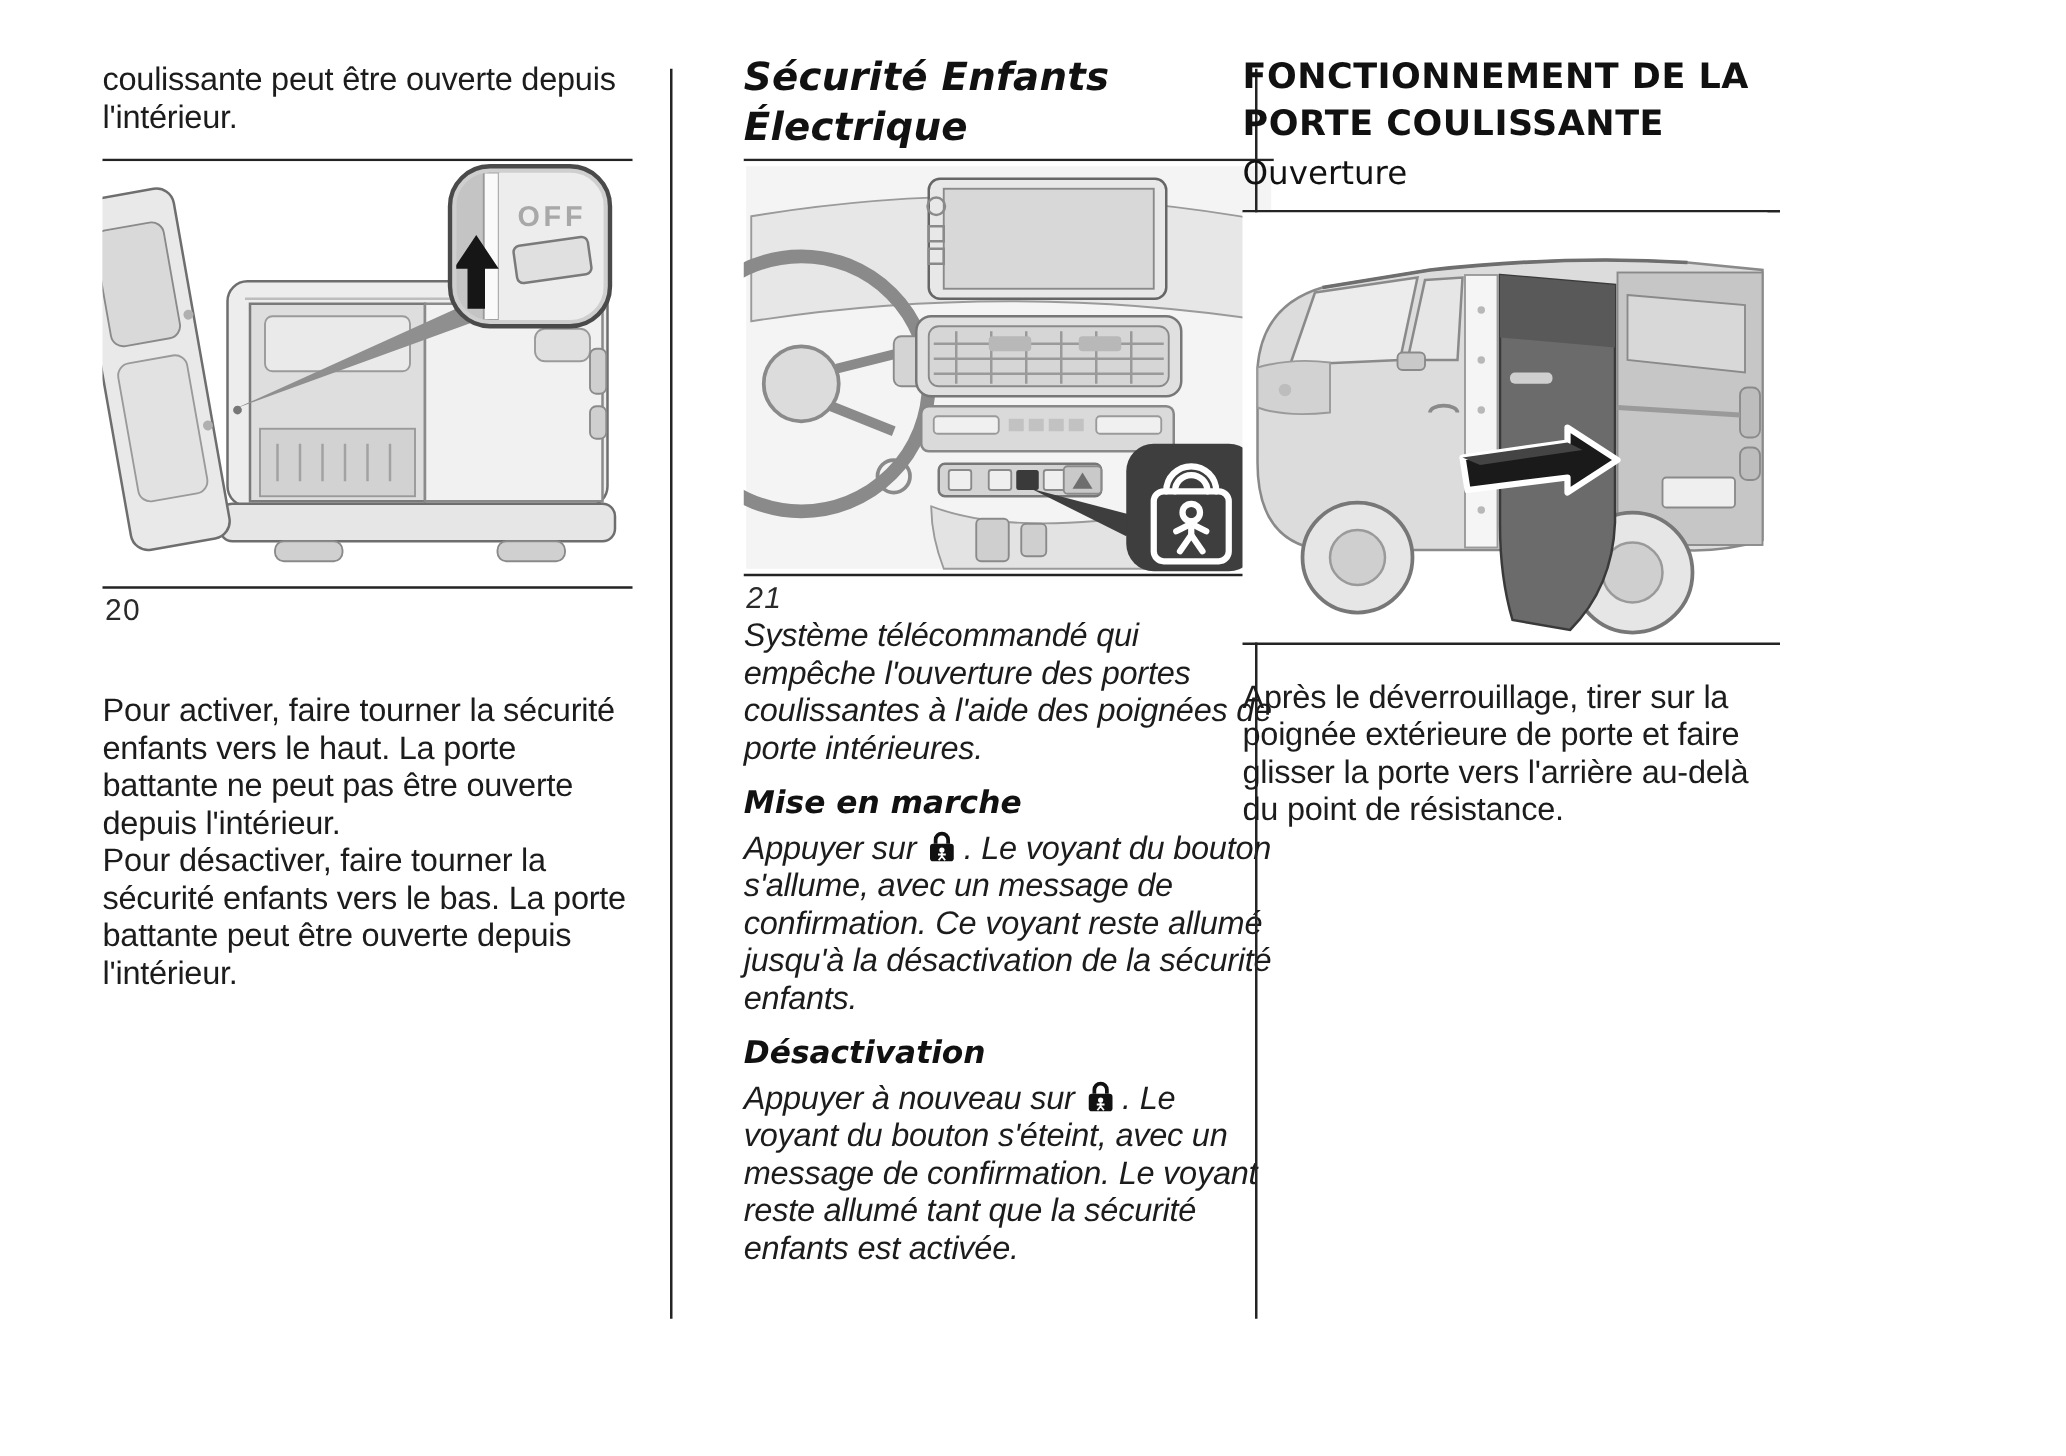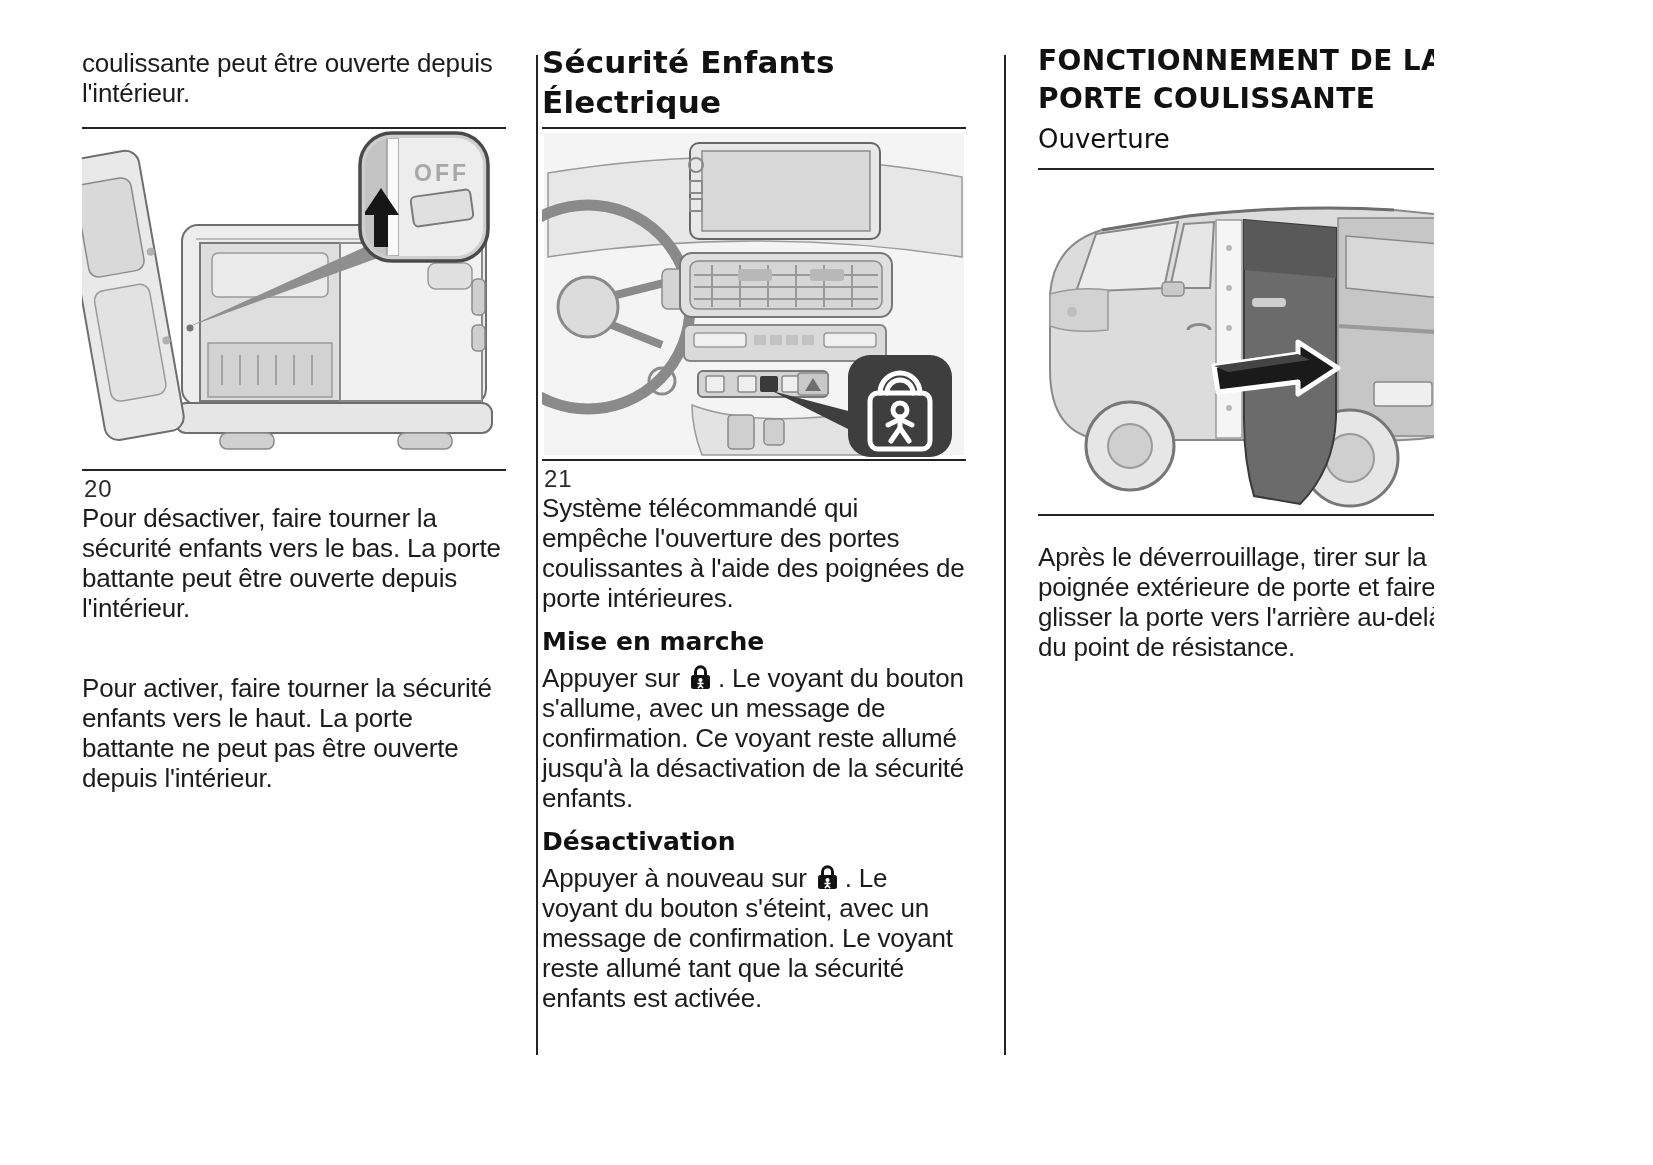--- a/index.html
+++ b/index.html
@@ -1,21 +1,21 @@
 <!DOCTYPE html>
 <html><head>
 <meta charset="utf-8">
 <style>
   html,body{margin:0;padding:0;background:#ffffff;}
   .page{position:relative;width:1434px;height:1165px;background:#ffffff;overflow:hidden;
         font-family:"Liberation Sans",sans-serif;color:#1a1a1a;}
   .col{position:absolute;top:40px;}
   .col1{left:82px;width:424px;}
-  .col2{left:542px;width:424px;}
-  .col3{left:1038px;width:430px;}
+  .col2{left:595px;width:424px;font-style:italic;}
+  .col3{left:994px;width:430px;}
   .body{font-size:26px;line-height:30px;margin:0;letter-spacing:-0.2px;color:#1c1c1c;}
   .intro{margin-top:8px;}
   .h1{font-family:"DejaVu Sans",sans-serif;font-weight:bold;font-size:31px;line-height:40px;
       margin:2px 0 0 0;color:#111;letter-spacing:0.2px;}
   .h1.caps{font-size:28px;line-height:38px;letter-spacing:0.4px;}
   .h2{font-family:"DejaVu Sans",sans-serif;font-weight:normal;font-size:26px;line-height:30px;
       margin:6px 0 0 0;color:#111;}
   .h3{font-family:"DejaVu Sans",sans-serif;font-weight:bold;font-size:25px;line-height:30px;
       margin:14px 0 6px 0;color:#111;}
   .hrule{height:0;border-top:2px solid #242424;margin:0;}
@@ -98,22 +98,22 @@
           <rect x="317" y="9" width="84" height="118" fill="#ededed"></rect>
           <text x="332" y="52" font-size="23" font-weight="bold" letter-spacing="3" fill="#a8a8a8" font-family="Liberation Sans, sans-serif">OFF</text>
           <rect x="330" y="64" width="60" height="30" rx="5" fill="#e0e0e0" stroke="#7a7a7a" stroke-width="2" transform="rotate(-8 360 79)"></rect>
           <path d="M292,118 v-32 h-11 l18,-27 18,27 h-11 v32 z" fill="#161616"></path>
         </g>
       </svg>
       <div class="hrule"></div>
       <figcaption>20</figcaption>
     </figure>
 
+    <p class="body after-fig">Pour activer, faire tourner la sécurité enfants vers le haut. La porte battante ne peut pas être ouverte depuis l'intérieur.</p>
     <p class="body">Pour désactiver, faire tourner la sécurité enfants vers le bas. La porte battante peut être ouverte depuis l'intérieur.</p>
-    <p class="body after-fig">Pour activer, faire tourner la sécurité enfants vers le haut. La porte battante ne peut pas être ouverte depuis l'intérieur.</p>
   </section>
 
   <div class="vdiv vdiv1"></div>
 
   <section class="col col2">
     <h1 class="h1">Sécurité Enfants Électrique</h1>
 
     <figure class="fig21">
       <div class="hrule"></div>
       <svg class="fig-art" width="424" height="330" viewBox="0 0 424 330">

